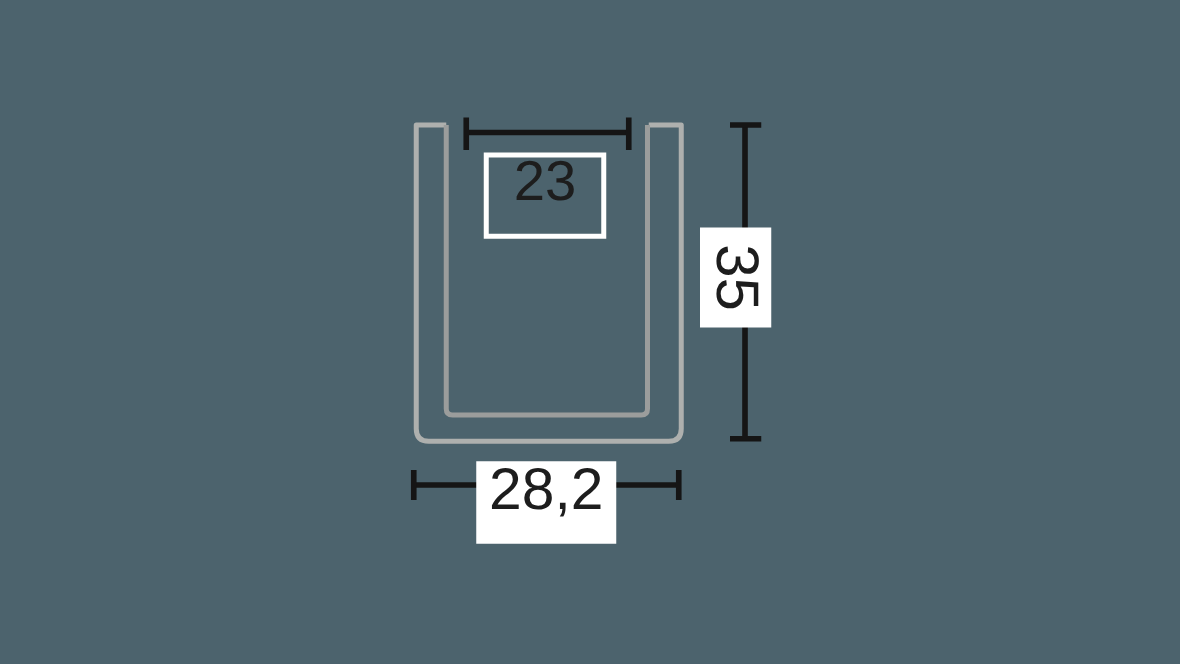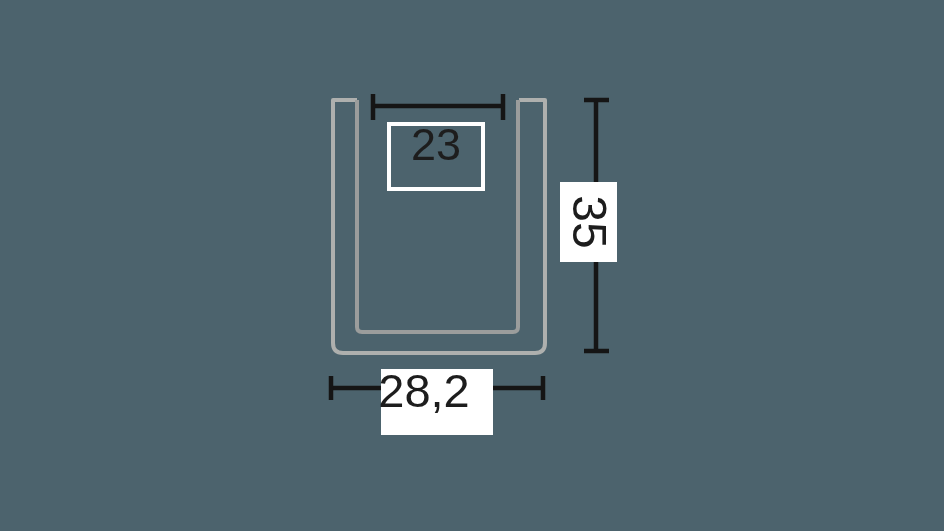--- a/index.html
+++ b/index.html
@@ -42,21 +42,21 @@
     justify-content: center;
     color: var(--label-text);
     line-height: 1;
     white-space: nowrap;
   }
   .dim-label.inner-width {
     left: 387px; top: 122px; width: 98px; height: 69px;
     padding-bottom: 25px; font-size: 45px;
   }
   .dim-label.outer-width {
-    left: 368px; top: 369px; width: 112px; height: 66px;
+    left: 381px; top: 369px; width: 112px; height: 66px;
     padding-bottom: 24px; font-size: 47px;
   }
   .dim-label.height-dim {
     left: 560px; top: 182px; width: 57px; height: 80px;
     font-size: 48px;
   }
   .dim-label.height-dim span {
     display: block;
     transform: rotate(90deg);
   }

